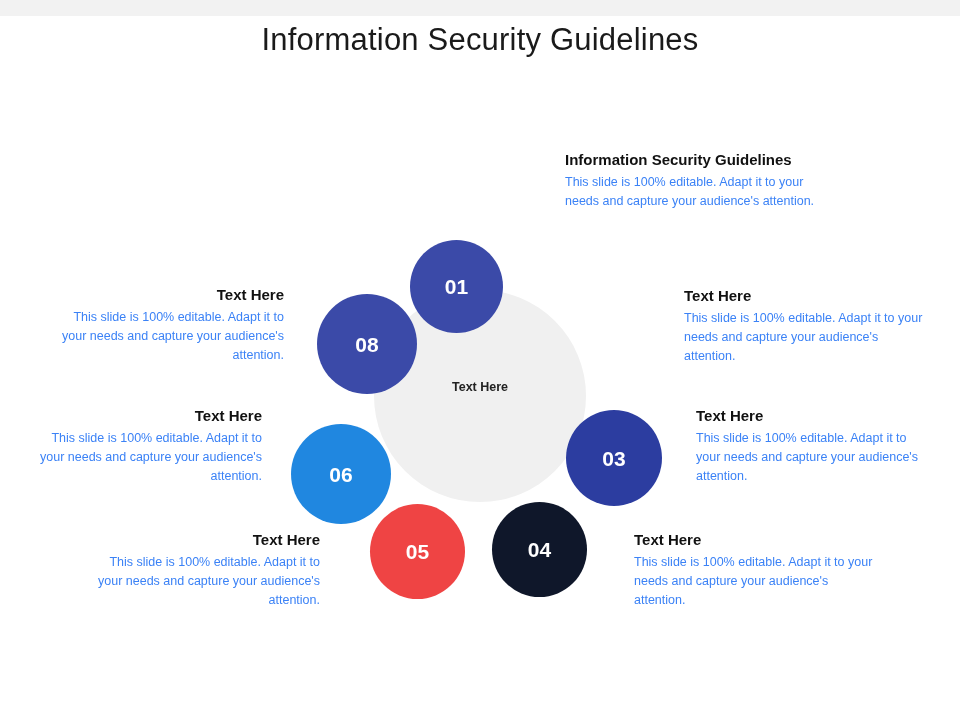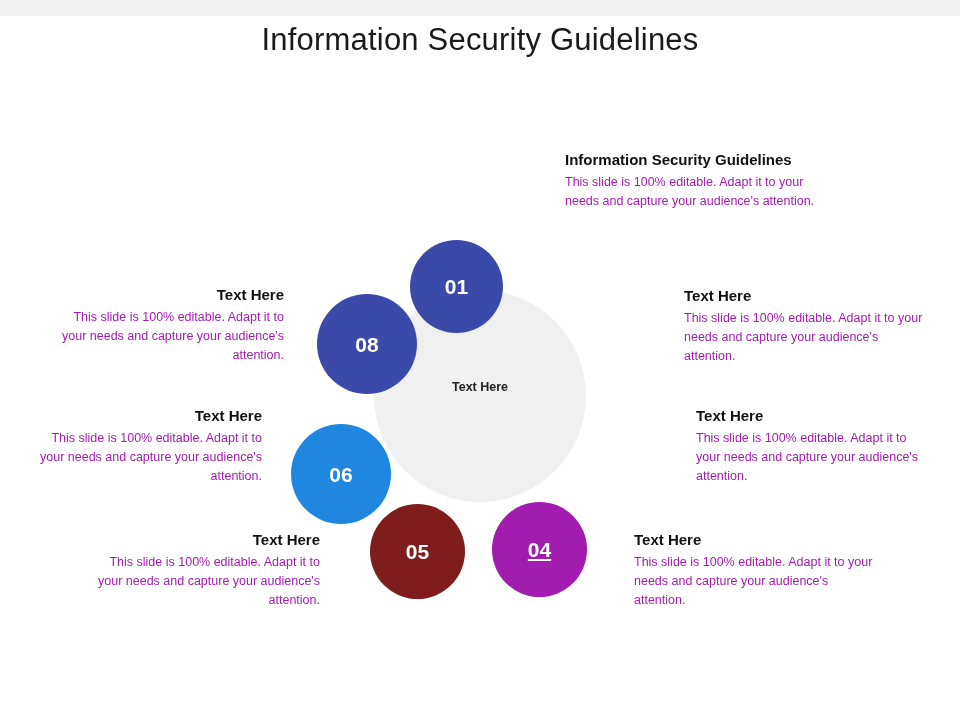--- a/index.html
+++ b/index.html
@@ -89,21 +89,21 @@
   .block { position: absolute; }
   .block .head {
     font-size: 15px;
     font-weight: bold;
     color: #111111;
     margin-bottom: 3px;
     line-height: 1.35;
   }
   .block .body {
     font-size: 12.5px;
-    color: #a21caf;
+    color: #3b82f6;
     line-height: 1.5;
   }
   .block.right { text-align: left; }
   .block.left { text-align: right; }
 
   .b1 { left: 565px; top: 150px; width: 250px; }
   .b1 .head { color: #111111; }
   .b2 { left: 684px; top: 286px; width: 240px; }
   .b3 { left: 696px; top: 406px; width: 236px; }
   .b4 { left: 634px; top: 530px; width: 240px; }
@@ -123,24 +123,27 @@
 
   <div class="hub"></div>
   <div class="hub-label">Text Here</div>
 
   <div class="node n07" style="background: rgb(59, 74, 168);">
     <span>08</span>
   </div>
   <div class="node n01" style="background: rgb(59, 74, 168);">
     <span>01</span>
   </div>
-  <div class="node n04" style="background: #a21caf; text-decoration: underline;">
+  <div class="node n03" style="background: rgb(44, 61, 160);">
+    <span>03</span>
+  </div>
+  <div class="node n04" style="background: #0f172a;">
     <span>04</span>
   </div>
-  <div class="node n05" style="background: #7f1d1d;">
+  <div class="node n05" style="background: #ef4444;">
     <span>05</span>
   </div>
   <div class="node n06" style="background: rgb(32, 135, 224);">
     <span>06</span>
   </div>
 
   <div class="block right b1">
     <div class="head">Information Security Guidelines</div>
     <div class="body">This slide is 100% editable.  Adapt it to your needs and capture your audience's attention.</div>
   </div>

